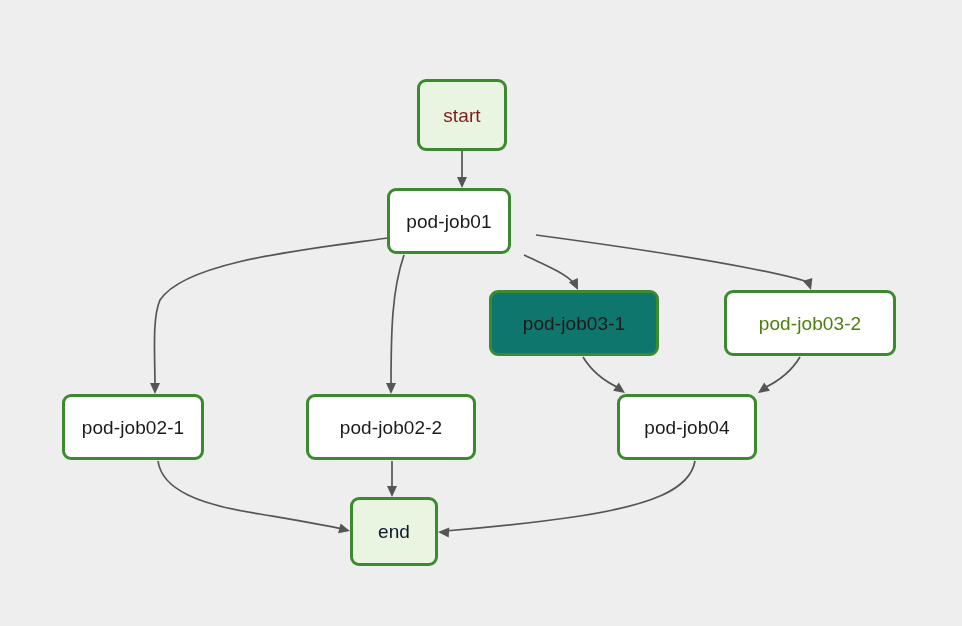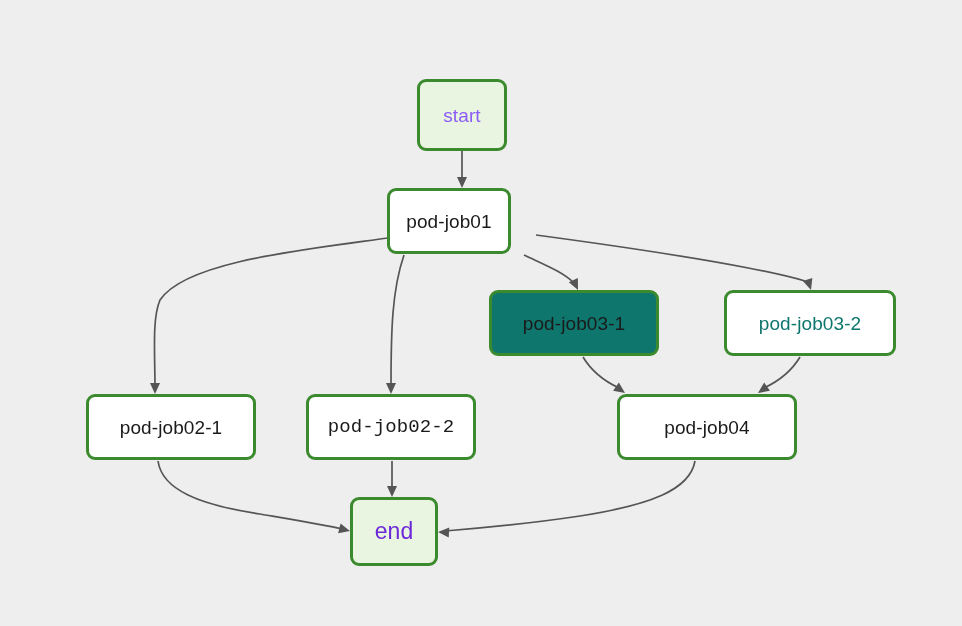--- a/index.html
+++ b/index.html
@@ -106,38 +106,38 @@
         <polygon class="arrow-head" points="0,0 -11,-5 -11,5" fill="#555555" transform="translate(392,497) rotate(90)"></polygon>
       </g>
       <g>
         <path class="edge-path" d="M 695,461 C 690,490 650,505 580,516 C 520,525 470,529 445,531" stroke="#555555" stroke-width="1.7"></path>
         <polygon class="arrow-head" points="0,0 -11,-5 -11,5" fill="#555555" transform="translate(438,532) rotate(183)"></polygon>
       </g>
     </svg>
 
   <div id="node-layer">
       <div class="node terminal" style="left: 417px; top: 79px; width: 90px; height: 72px; border-width: 3px; border-radius: 9px; border-color: rgb(59, 138, 45); background: rgb(233, 245, 224);">
-        <span class="node-label" style="color: #8b5cf6; font-size: 19px;">start</span>
+        <span class="node-label" style="color: #7f1d1d; font-size: 19px;">start</span>
       </div>
       <div class="node task" style="left: 387px; top: 188px; width: 124px; height: 66px; border-width: 3px; border-radius: 9px; border-color: rgb(59, 138, 45); background: rgb(255, 255, 255);">
         <span class="node-label" style="color: rgb(26, 26, 26); font-size: 19px;">pod-job01</span>
       </div>
       <div class="node task" style="left: 489px; top: 290px; width: 170px; height: 66px; border-width: 3px; border-radius: 9px; border-color: rgb(59, 138, 45); background: #0f766e;">
         <span class="node-label" style="color: rgb(26, 26, 26); font-size: 19px;">pod-job03-1</span>
       </div>
       <div class="node task" style="left: 724px; top: 290px; width: 172px; height: 66px; border-width: 3px; border-radius: 9px; border-color: rgb(59, 138, 45); background: rgb(255, 255, 255);">
-        <span class="node-label" style="color: #0f766e; font-size: 19px;">pod-job03-2</span>
+        <span class="node-label" style="color: #4d7c0f; font-size: 19px;">pod-job03-2</span>
       </div>
-      <div class="node task" style="left: 86px; top: 394px; width: 170px; height: 66px; border-width: 3px; border-radius: 9px; border-color: rgb(59, 138, 45); background: rgb(255, 255, 255);">
+      <div class="node task" style="left: 62px; top: 394px; width: 142px; height: 66px; border-width: 3px; border-radius: 9px; border-color: rgb(59, 138, 45); background: rgb(255, 255, 255);">
         <span class="node-label" style="color: rgb(26, 26, 26); font-size: 19px;">pod-job02-1</span>
       </div>
-      <div class="node task" style="left: 306px; top: 394px; width: 170px; height: 66px; border-width: 3px; border-radius: 9px; border-color: rgb(59, 138, 45); background: rgb(255, 255, 255); font-family: Liberation Mono, monospace;">
+      <div class="node task" style="left: 306px; top: 394px; width: 170px; height: 66px; border-width: 3px; border-radius: 9px; border-color: rgb(59, 138, 45); background: rgb(255, 255, 255);">
         <span class="node-label" style="color: rgb(26, 26, 26); font-size: 19px;">pod-job02-2</span>
       </div>
-      <div class="node task" style="left: 617px; top: 394px; width: 180px; height: 66px; border-width: 3px; border-radius: 9px; border-color: rgb(59, 138, 45); background: rgb(255, 255, 255);">
+      <div class="node task" style="left: 617px; top: 394px; width: 140px; height: 66px; border-width: 3px; border-radius: 9px; border-color: rgb(59, 138, 45); background: rgb(255, 255, 255);">
         <span class="node-label" style="color: rgb(26, 26, 26); font-size: 19px;">pod-job04</span>
       </div>
       <div class="node terminal" style="left: 350px; top: 497px; width: 88px; height: 69px; border-width: 3px; border-radius: 9px; border-color: rgb(59, 138, 45); background: rgb(233, 245, 224);">
-        <span class="node-label" style="color: #6d28d9; font-size: 23px; text-align: right;">end</span>
+        <span class="node-label" style="color: #0f172a; font-size: 19px; text-align: right;">end</span>
       </div>
     </div>
 
 </div>
 
 </body></html>

